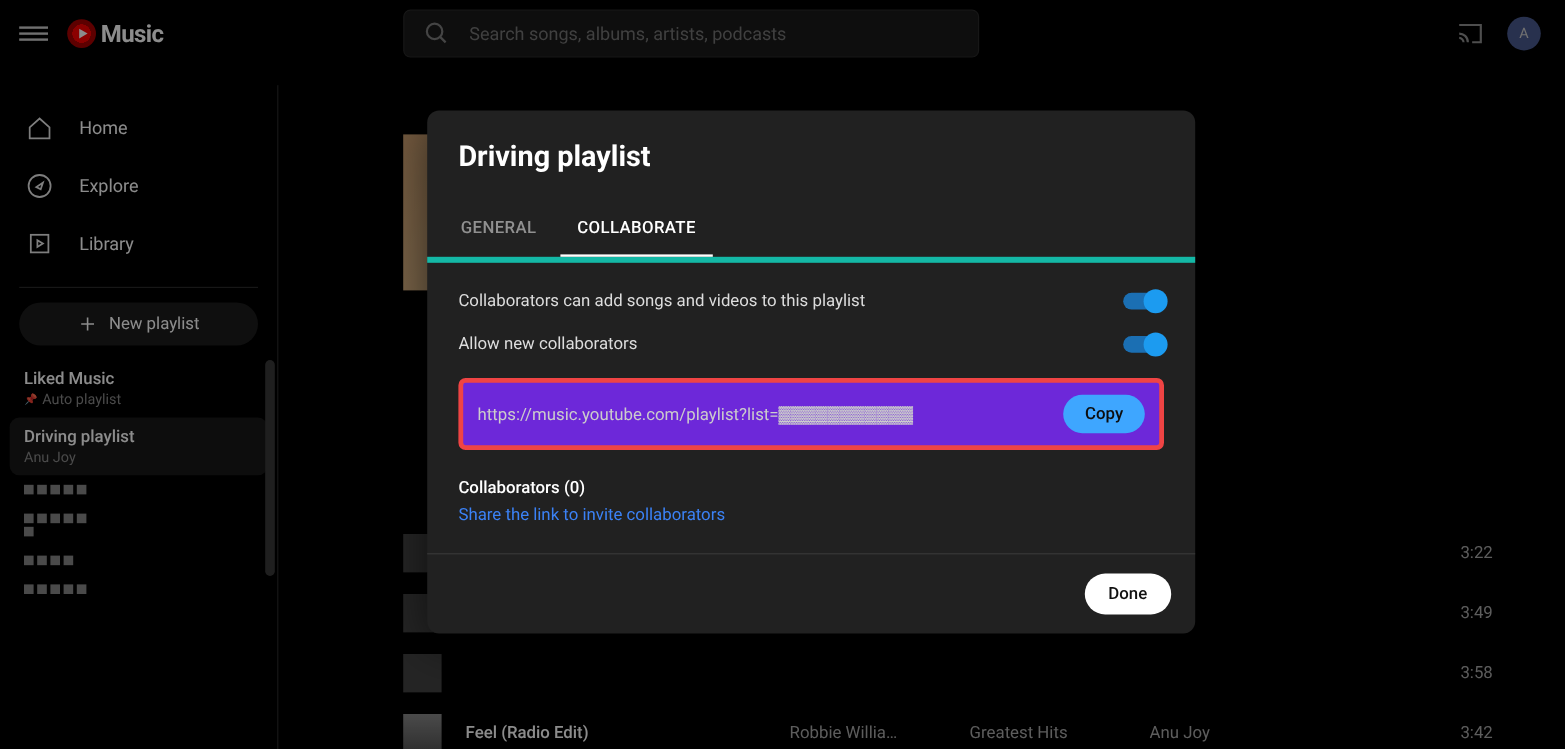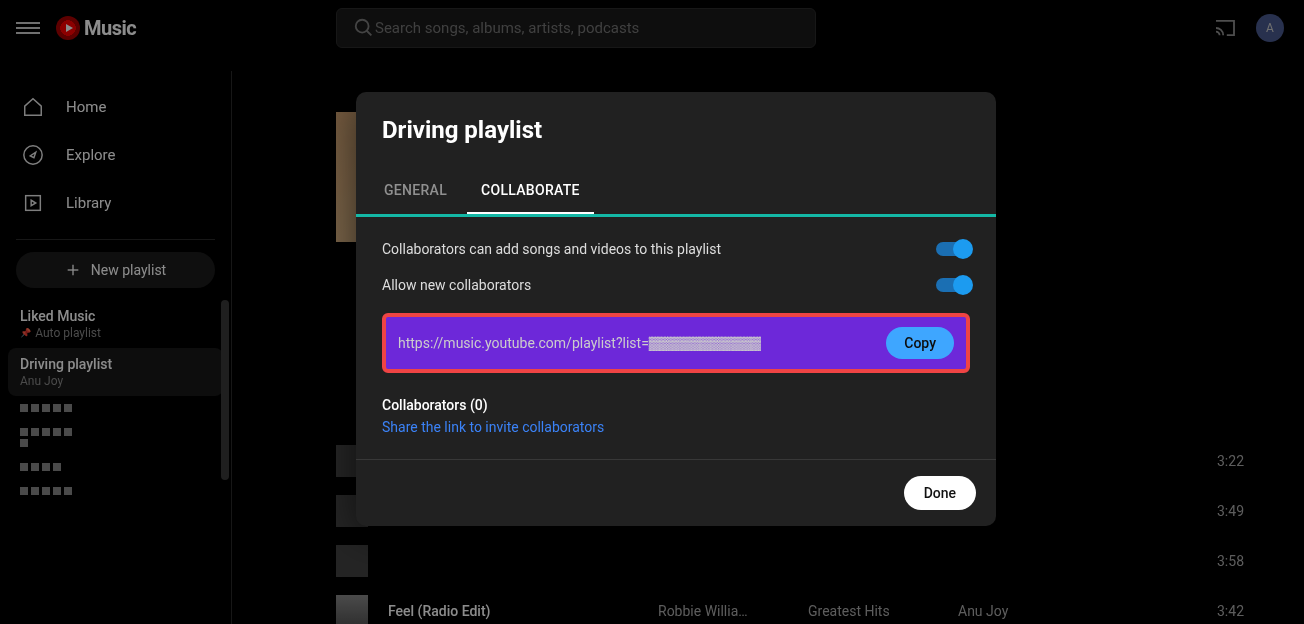--- a/index.html
+++ b/index.html
@@ -4,21 +4,21 @@
 <style>
 *{box-sizing:border-box;margin:0;padding:0;font-family:Roboto,Arial,sans-serif}
 body{background:#000;color:#fff;width:1304px;height:624px;overflow:hidden;position:relative}
 .topbar{height:56px;display:flex;align-items:center;padding:0 16px;position:relative;z-index:1}
 .menu-btn{width:24px;height:24px;display:flex;flex-direction:column;justify-content:space-around;padding:4px 0;cursor:pointer;margin-right:16px}
 .menu-btn span{height:2px;background:#ccc;display:block}
 .logo{display:flex;gap:4px}
 .logo-circle{width:24px;height:24px;border-radius:50%;background:radial-gradient(circle,#f00 45%,#a00 46%);display:flex;align-items:center;justify-content:center}
 .logo-play{width:0;height:0;border-left:7px solid #fff;border-top:4px solid transparent;border-bottom:4px solid transparent;margin-left:2px}
 .logo-text{font-weight:bold;font-size:20px;letter-spacing:-0.5px}
-.search{position:absolute;left:336px;width:480px;height:40px;background:#1a1a1a;border:1px solid #2a2a2a;border-radius:6px;display:flex;align-items:center;padding:0 16px;}
+.search{position:absolute;left:336px;width:480px;height:40px;background:#1a1a1a;border:1px solid #2a2a2a;border-radius:6px;display:flex;align-items:center;padding:0 16px;gap:16px}
 .search input{background:transparent;border:none;outline:none;color:#aaa;font-size:15px;flex:1}
 .top-right{position:absolute;right:20px;display:flex;align-items:center;gap:20px}
 .cast-icon{width:22px;height:18px;opacity:.7}
 .avatar{width:28px;height:28px;border-radius:50%;background:#4a5a8f;display:flex;align-items:center;justify-content:center;font-size:12px;color:#ccc}
 .sidebar{position:absolute;top:71px;left:0;width:232px;height:568px;border-right:1px solid #2a2a2a;padding-top:12px}
 .nav-item{height:48px;display:flex;align-items:center;padding:0 22px;gap:22px;color:#fff;font-size:15px;cursor:pointer}
 .nav-icon{width:22px;height:22px;opacity:.9}
 .sep{height:1px;background:#2a2a2a;margin:12px 16px}
 .new-pl{margin:10px 16px;height:36px;background:#1c1c1c;border-radius:18px;display:flex;align-items:center;justify-content:center;gap:10px;font-size:14px;cursor:pointer}
 .pl-list{margin-top:12px;position:relative}
@@ -35,21 +35,21 @@
 .tracks{position:absolute;left:104px;right:60px;top:380px}
 .trow{height:50px;display:flex;align-items:center;gap:20px;font-size:14px}
 .tthumb{width:32px;height:32px;background:#444}
 .ttitle{width:250px;font-weight:500}
 .tartist,.talbum,.tadded{width:130px;color:#aaa;overflow:hidden;text-overflow:ellipsis;white-space:nowrap}
 .tdur{margin-left:auto;color:#aaa}
 .modal-bg{position:absolute;inset:0;background:rgba(0,0,0,.45);z-index:5}
 .modal{position:absolute;left:356px;top:92px;width:640px;background:#212121;border-radius:10px;z-index:10;box-shadow:0 8px 40px rgba(0,0,0,.6)}
 .m-head{padding:24px 26px 10px}
 .m-title{font-size:24px;font-weight:bold}
-.m-tabs{display:flex;padding:18px 14px 0;border-bottom:3px solid #14b8a6;gap:6px}
+.m-tabs{display:flex;padding:18px 14px 0;border-bottom:5px solid #14b8a6;gap:6px}
 .m-tab{padding:10px 14px 14px;font-size:14px;font-weight:500;color:#909090;letter-spacing:.3px;cursor:pointer;border-bottom:2px solid transparent}
 .m-tab.active{color:#fff;border-bottom-color:#fff}
 .m-body{padding:24px 26px}
 .m-row{display:flex;align-items:center;justify-content:space-between;margin-bottom:20px}
 .m-text{font-size:14px;color:#ddd}
 .toggle{width:34px;height:14px;background:#1b6fb3;border-radius:7px;position:relative;cursor:pointer}
 .toggle::after{content:"";position:absolute;right:-3px;top:-3px;width:20px;height:20px;background:#1c9bf0;border-radius:50%}
 .link-box{background:#6d28d9;border:4px solid #ef4444;border-radius:6px;padding:10px 12px;display:flex;align-items:center;justify-content:space-between;margin-bottom:24px}
 .link-txt{font-size:14px;color:#ccc;overflow:hidden}
 .copy-btn{background:#3ea6ff;color:#0d0d0d;border:none;padding:8px 18px;border-radius:18px;font-weight:500;font-size:14px;cursor:pointer}

